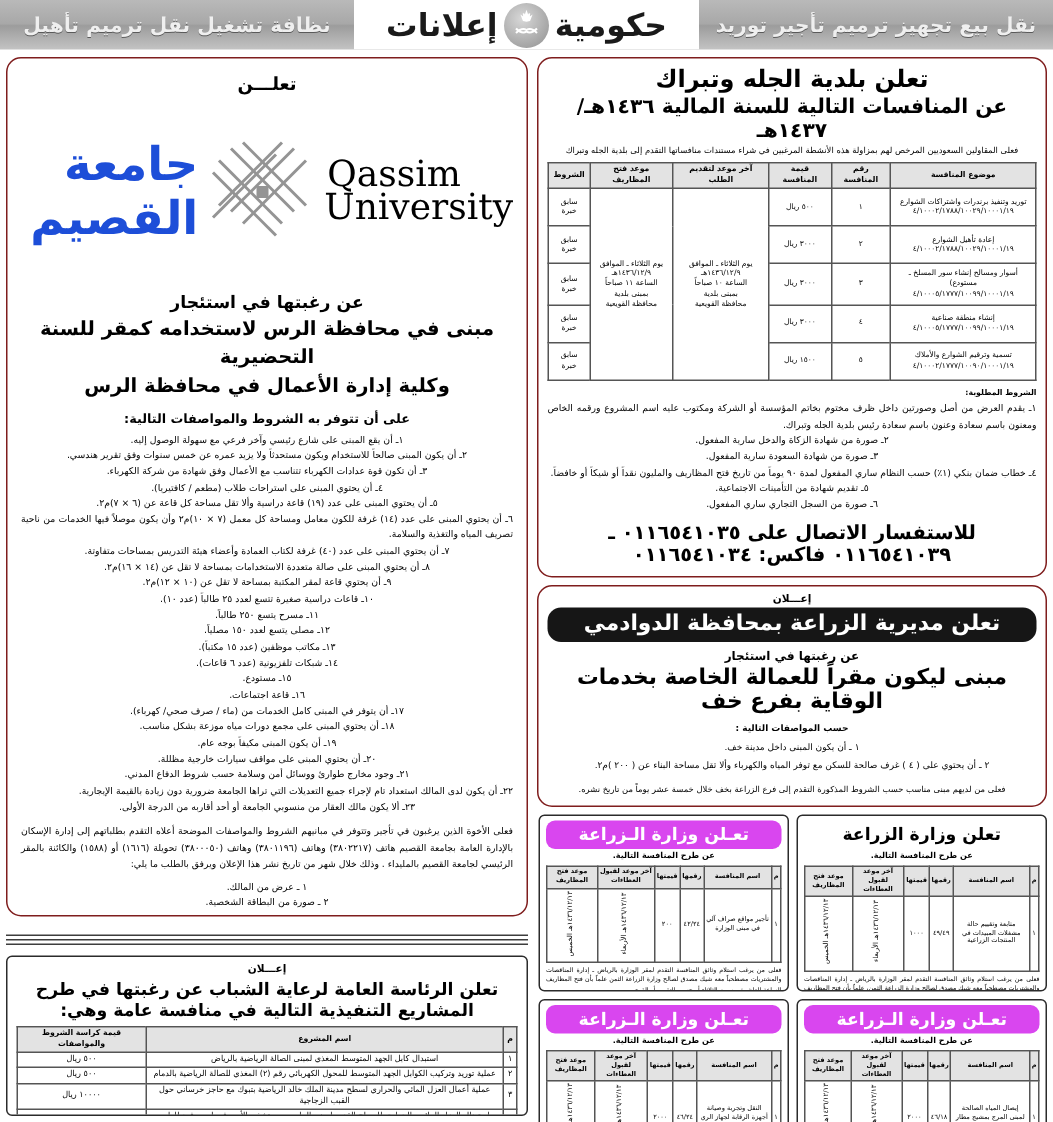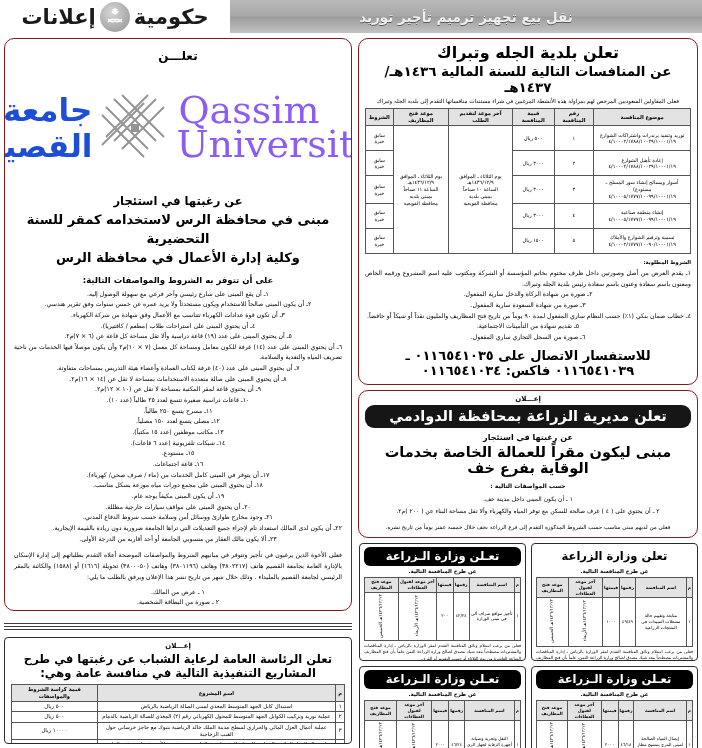--- a/index.html
+++ b/index.html
@@ -31,22 +31,22 @@
   .col-left{position:absolute;left:4px;top:38px;width:348px;}
   .col-right{position:absolute;left:358px;top:38px;width:340px;}
 
   .adbox{border:1px solid #7f1d1d;border-radius:10px;background:#fff;
          box-sizing:border-box;overflow:hidden;margin-bottom:5px;}
 
   
   .qassim{height:573px;padding:7px 9px 4px;}
   .tln{text-align:center;font-size:12px;font-weight:bold;letter-spacing:4px;margin:3px 0 2px;}
   .logo-wrap{display:flex;align-items:center;justify-content:center;gap:6px;height:125px;margin:2px 0 4px;}
-  .logo-en{font-family:"DejaVu Serif","Liberation Serif",serif;font-size:38px;
-     line-height:.88;color:#8b5cf6;text-align:left;direction:ltr;font-weight:400;}
+  .logo-en{font-family:"DejaVu Serif","Liberation Serif",serif;font-size:24px;
+     line-height:.88;color:#000000;text-align:left;direction:ltr;font-weight:400;}
   .logo-en .l2{margin-left:-2px;}
   .logo-ar{font-size:31px;color:#1d4ed8;font-weight:bold;letter-spacing:-2px;
      font-family:"DejaVu Sans",sans-serif;}
   .logo-mark{width:74px;height:74px;position:relative;opacity:.72;}
   .sub1{text-align:center;font-size:11.5px;font-weight:bold;margin:4px 0 3px;}
   .sub2{text-align:center;font-size:13px;font-weight:bold;line-height:1.45;margin:0 0 2px;}
   .cond-h{text-align:center;font-size:8.5px;font-weight:bold;margin:7px 0 4px;}
   .li{font-size:6.2px;line-height:1.72;text-align:center;white-space:nowrap;
       overflow:hidden;text-overflow:clip;}
   .li.l{text-align:justify;white-space:normal;}
@@ -87,21 +87,21 @@
   .d-spec{text-align:center;font-size:6px;font-weight:bold;margin:5px 0 4px;}
   .d-li{font-size:6px;line-height:2.0;text-align:center;}
   .d-note{font-size:5.6px;text-align:center;margin-top:6px;line-height:1.7;}
 
   
   .agri-grid{display:flex;gap:5px;flex-wrap:wrap;}
   .agri{width:167px;border:1px solid #2b2b2b;border-radius:4px;background:#fff;
         box-sizing:border-box;padding:3px 4px;height:118px;overflow:hidden;}
   .agri-h{text-align:center;font-size:11.5px;font-weight:bold;letter-spacing:1px;
         padding:2px 0 3px;margin-bottom:2px;}
-  .agri-h.dark{background:#000000;color:#fff;border-radius:6px;}
+  .agri-h.dark{background:#d946ef;color:#fff;border-radius:6px;}
   .agri-h.light{background:#fff;color:#000;}
   .agri-sub{text-align:center;font-size:5.4px;font-weight:bold;margin-bottom:3px;}
   .agri table{font-size:4.4px;}
   .agri table th,.agri table td{padding:1px;font-size:4.4px;line-height:1.3;}
   .vert{writing-mode:vertical-rl;text-orientation:mixed;transform:rotate(180deg);
         white-space:nowrap;font-size:4.6px;}
   .agri-note{font-size:4.2px;line-height:1.55;text-align:justify;margin-top:2px;}
 </style>
 </head>
 <body>
@@ -116,20 +116,21 @@
         <svg width="24" height="24" viewBox="0 0 24 24">
           <g fill="#fff" stroke="#fff" stroke-width="1">
             <path d="M12 3 L11 6 L10 4 L10.5 7 L9 6 L10 8.5 L12 9 L14 8.5 L15 6 L13.5 7 L14 4 L13 6 Z"></path>
             <path d="M5 14 Q9 18 12 16 Q15 18 19 14" fill="none" stroke-width="1.4"></path>
             <path d="M5 17 Q9 13 12 15 Q15 13 19 17" fill="none" stroke-width="1.4"></path>
           </g>
         </svg>
       </span>
       <span class="banner-word">إعلانات</span>
     </div>
+    <div class="banner-side">نظافة تشغيل نقل ترميم تأهيل</div>
   </div>
 
   <div class="col-left">
 
     <div class="adbox qassim">
       <div class="tln">تعلـــن</div>
 
       <div class="logo-wrap">
         <div class="logo-en">
           <div>Qassim</div>

